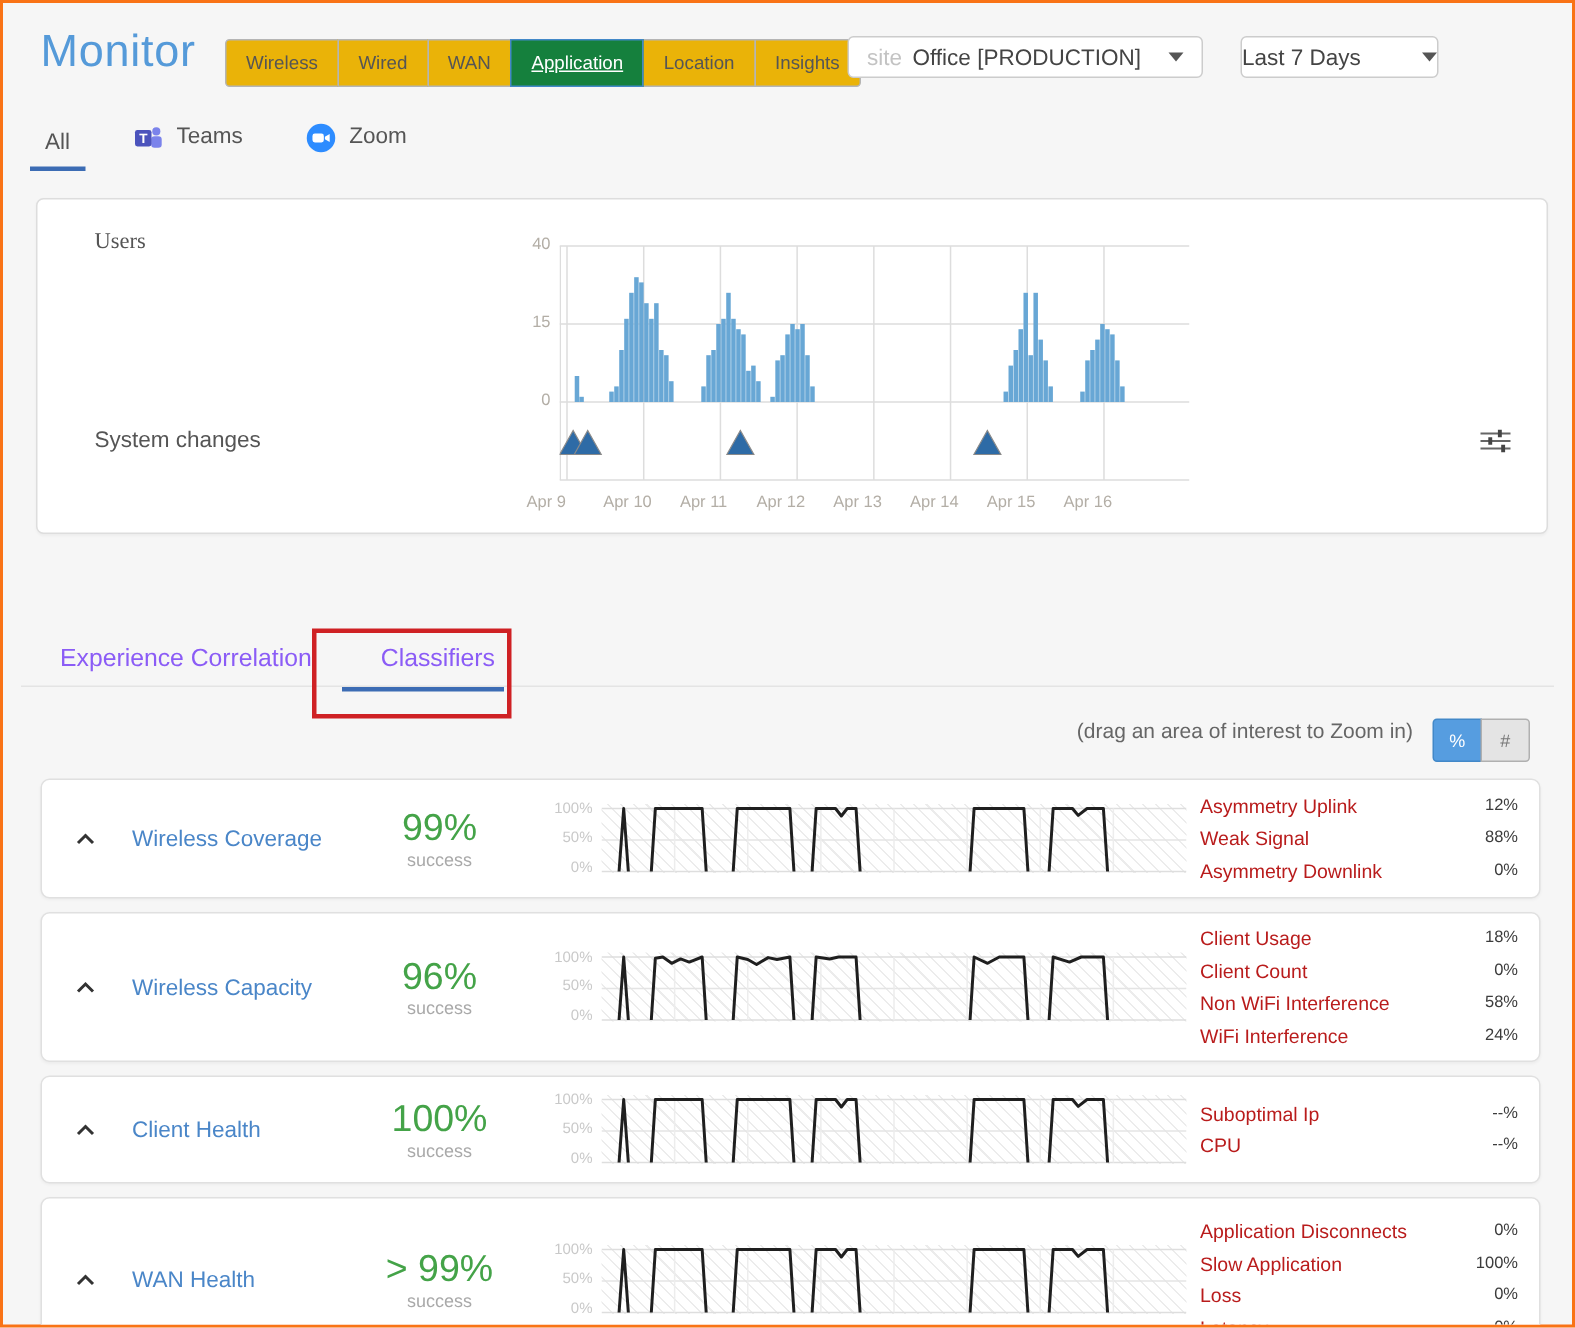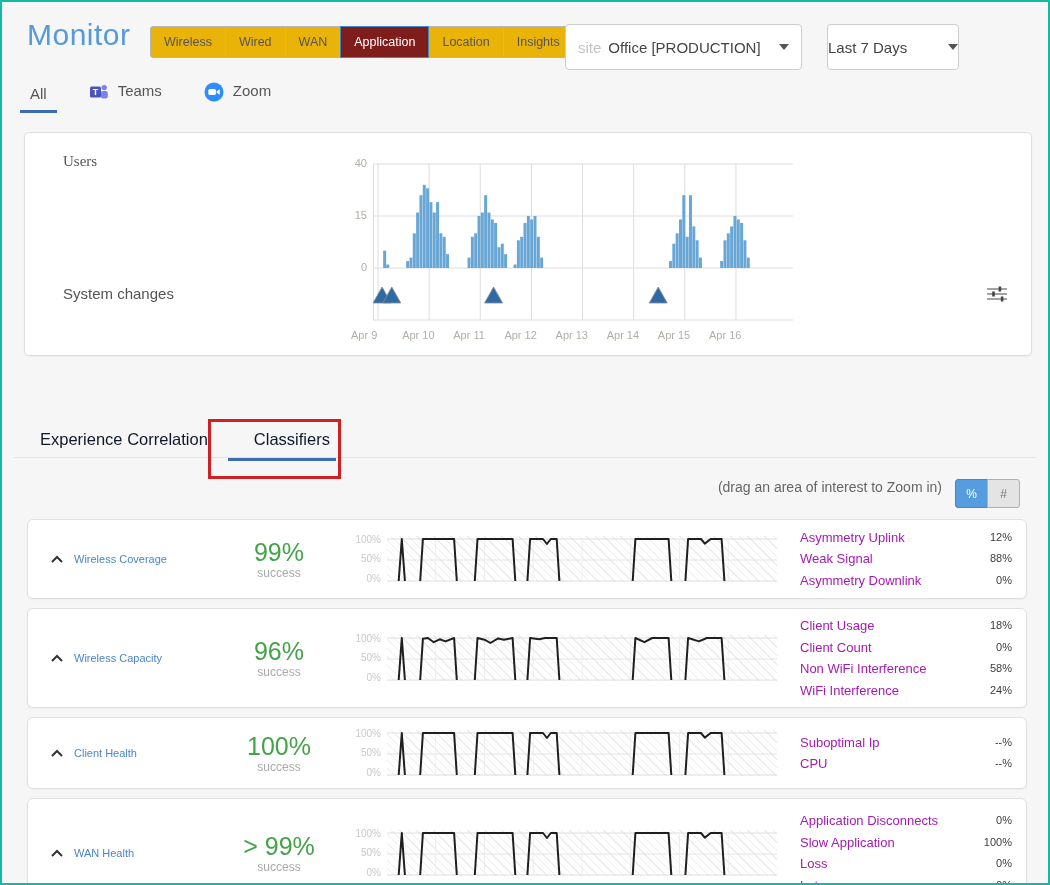--- a/index.html
+++ b/index.html
@@ -1,30 +1,30 @@
 <!DOCTYPE html>
 <html><head>
 <meta charset="utf-8">
 <style>
   html,body{margin:0;padding:0;}
   body{font-family:"Liberation Sans", sans-serif;}
-  .screen{width:1050px;height:885px;box-sizing:border-box;border:2px solid #14b8a6;
+  .screen{width:1050px;height:885px;box-sizing:border-box;border:2px solid #f97316;
     position:relative;overflow:hidden;background:#f6f6f6;}
 
   
   .page-title{position:absolute;left:25px;top:16px;font-size:30px;font-weight:400;
     color:#559ad9;letter-spacing:.5px;}
   .main-tabs{position:absolute;left:148px;top:24px;display:flex;}
   .main-tabs .tabbtn{height:30px;padding:0 13px;font-size:12.5px;color:#555;
     background:#eab308;border:1px solid #b5b5b5;margin-left:-1px;display:flex;
     align-items:center;cursor:pointer;}
   .main-tabs .tabbtn:first-child{border-radius:3px 0 0 3px;margin-left:0;}
   .main-tabs .tabbtn:last-child{border-radius:0 3px 3px 0;text-align:right;}
-  .main-tabs .tabbtn.active{background:#7f1d1d;border-color:#4288c8;color:#fff;z-index:2;}
-  .selectbox{position:absolute;top:22px;height:46px;background:#fff;border:1px solid #ccc;
+  .main-tabs .tabbtn.active{background:#15803d;border-color:#4288c8;color:#fff;z-index:2;text-decoration:underline;}
+  .selectbox{position:absolute;top:22px;height:28px;background:#fff;border:1px solid #ccc;
     border-radius:4px;display:flex;align-items:center;box-sizing:border-box;font-size:15px;color:#444;}
   .site-select{left:563px;width:237px;padding:0 12px;gap:7px;}
   .site-select .prefix{color:#c3c3c3;}
   .range-select{left:825px;width:132px;padding:0 0;justify-content:space-between;}
   .caret{width:0;height:0;border-left:5px solid transparent;border-right:5px solid transparent;
     border-top:6px solid #555;margin-left:auto;}
   .range-select .caret{margin-left:10px;}
 
   
   .subtabs{position:absolute;left:28px;top:80px;display:flex;align-items:center;gap:42px;}
@@ -39,21 +39,21 @@
   .ov-label{position:absolute;left:38px;font-size:15px;color:#555;}
   .ov-users{top:20px;font-family:Liberation Serif, serif;}
   .ov-sys{top:152px;}
   .chartwrap{position:absolute;left:318px;top:30px;}
   .yticks span{position:absolute;left:0;width:24px;text-align:right;font-size:11px;color:#b3aea6;}
   .xlabels span{position:absolute;top:0;width:54px;margin-left:-27px;text-align:left;
     font-size:11px;color:#b3aea6;}
   .sliders-icon{position:absolute;right:23px;top:152px;cursor:pointer;}
 
   
-  .section-tabs{position:absolute;left:38px;top:428px;display:flex;gap:46px;font-size:16.5px;color:#0f172a;}
+  .section-tabs{position:absolute;left:38px;top:428px;display:flex;gap:46px;font-size:16.5px;color:#8b5cf6;}
   .stab{position:relative;cursor:pointer;white-space:nowrap;}
   .stab.active::after{content:"";position:absolute;left:-26px;right:-6px;top:28px;height:3px;background:#3c6cb4;}
   .tabline{position:absolute;left:12px;right:12px;top:455px;height:1px;background:#e4e4e4;}
   .red-box{position:absolute;left:206px;top:417px;width:127px;height:54px;
     border:3px solid #cf2124;z-index:5;pointer-events:none;}
 
   
   .hint-row{position:absolute;top:477px;right:28px;display:flex;align-items:flex-start;gap:14px;}
   .hint-text{font-size:14px;color:#666;}
   .unit-toggle{display:flex;}
@@ -63,33 +63,33 @@
   .unit-btn:first-child{border-radius:3px 0 0 3px;}
   .unit-btn:last-child{border-radius:0 3px 3px 0;}
   .unit-btn.active{background:#569de0;border-color:#4288c8;color:#fff;}
 
   
   .cards{position:absolute;left:25px;top:517px;width:1000px;display:flex;
     flex-direction:column;gap:9px;}
   .card{background:#fff;border:1px solid #e0e0e0;border-radius:6px;display:flex;
     align-items:center;box-shadow:0 1px 2px rgba(0,0,0,.04);box-sizing:border-box;}
   .card .expander{margin-left:22px;flex:0 0 14px;cursor:pointer;display:flex;}
-  .card .cname{margin-left:10px;flex:0 0 135px;font-size:11px;color:#4a86c8;
+  .card .cname{margin-left:24px;flex:0 0 135px;font-size:15px;color:#4a86c8;
     white-space:nowrap;cursor:pointer;}
   .pct-block{flex:0 0 140px;text-align:center;}
   .pct-val{font-size:25px;color:#44a348;line-height:26px;}
   .pct-sub{font-size:12px;color:#a9a9a9;margin-top:1px;}
   .spark-labels{flex:0 0 34px;height:46px;position:relative;font-size:10px;color:#c9c9c9;}
   .spark-labels span{position:absolute;right:2px;width:32px;text-align:right;}
   .sl-100{top:-2px;} .sl-50{top:17px;} .sl-0{top:37px;}
   svg.sparkline{flex:0 0 390px;margin-left:4px;height:46px;
     background:repeating-linear-gradient(45deg,#ffffff 0px,#ffffff 5px,#ececec 5px,#ececec 6px);}
   .metrics{margin-left:auto;margin-right:14px;width:212px;list-style:none;padding:0;}
   .metrics li{display:flex;justify-content:space-between;align-items:center;line-height:21.5px;}
-  .m-label{font-size:13px;color:#a21caf;cursor:pointer;white-space:nowrap;}
+  .m-label{font-size:13px;color:#b91c1c;cursor:pointer;white-space:nowrap;}
   .m-val{font-size:11px;color:#3c3c3c;}
 </style>
 </head>
 <body>
 
 <div class="screen">
 
   <div class="page-title">Monitor</div>
 
   <div class="main-tabs">

